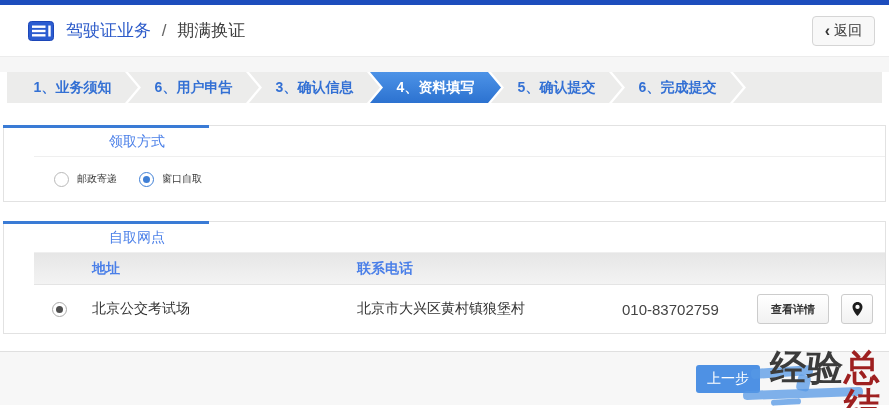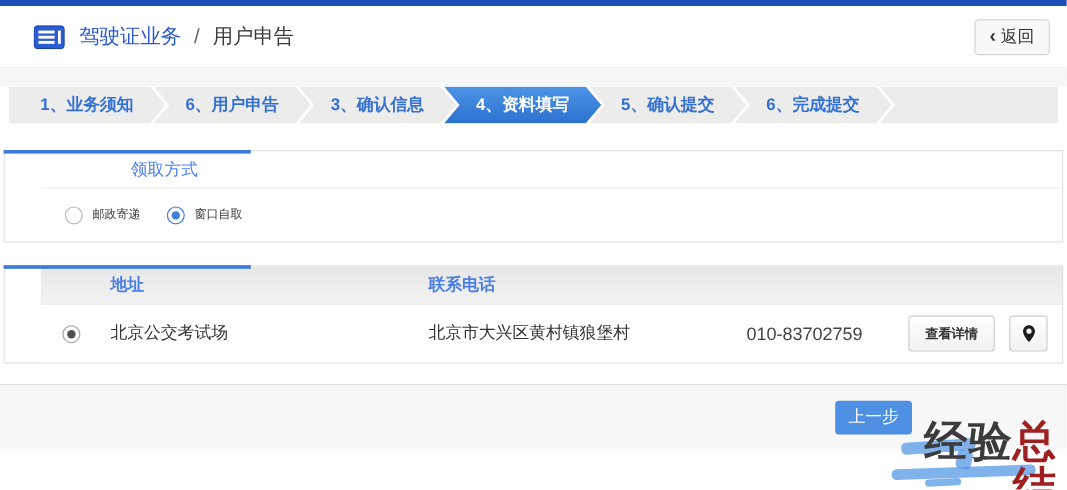--- a/index.html
+++ b/index.html
@@ -92,21 +92,21 @@
       <rect x="0.5" y="0.5" width="25" height="19" rx="3" fill="#2b5cd0" stroke="#1c46b8"></rect>
       <rect x="4" y="4.5" width="13.5" height="2.4" fill="#fff"></rect>
       <rect x="4" y="8.8" width="13.5" height="2.4" fill="#fff"></rect>
       <rect x="4" y="13.1" width="13.5" height="2.4" fill="#fff"></rect>
       <rect x="20.3" y="4.5" width="2.4" height="11" fill="#fff"></rect>
     </svg>
   </span>
   <span class="hd-title">
     <span class="t-blue">驾驶证业务</span>
     <span class="t-sep">/</span>
-    <span class="t-dark">用户申告</span>
+    <span class="t-dark">期满换证</span>
   </span>
   <span class="hd-spacer"></span>
   <button class="btn-back">
     <span class="chev">‹</span>
     <span>返回</span>
   </button>
 </div>
 
 <div class="gap-strip"></div>
 
@@ -130,20 +130,21 @@
     </span>
     <span class="radio-opt">
       <span class="radio sel-blue"></span>
       <span>窗口自取</span>
     </span>
   </div>
 </div>
 
 <div class="section sec2">
   <div class="accent"></div>
+  <div class="sec-header">自取网点</div>
   <div class="tgrid thead">
     <span></span>
     <span>地址</span>
     <span>联系电话</span>
     <span></span>
   </div>
   <div class="tgrid trow">
     <span class="radio sel-gray"></span>
     <span>北京公交考试场</span>
     <span>北京市大兴区黄村镇狼堡村</span>

